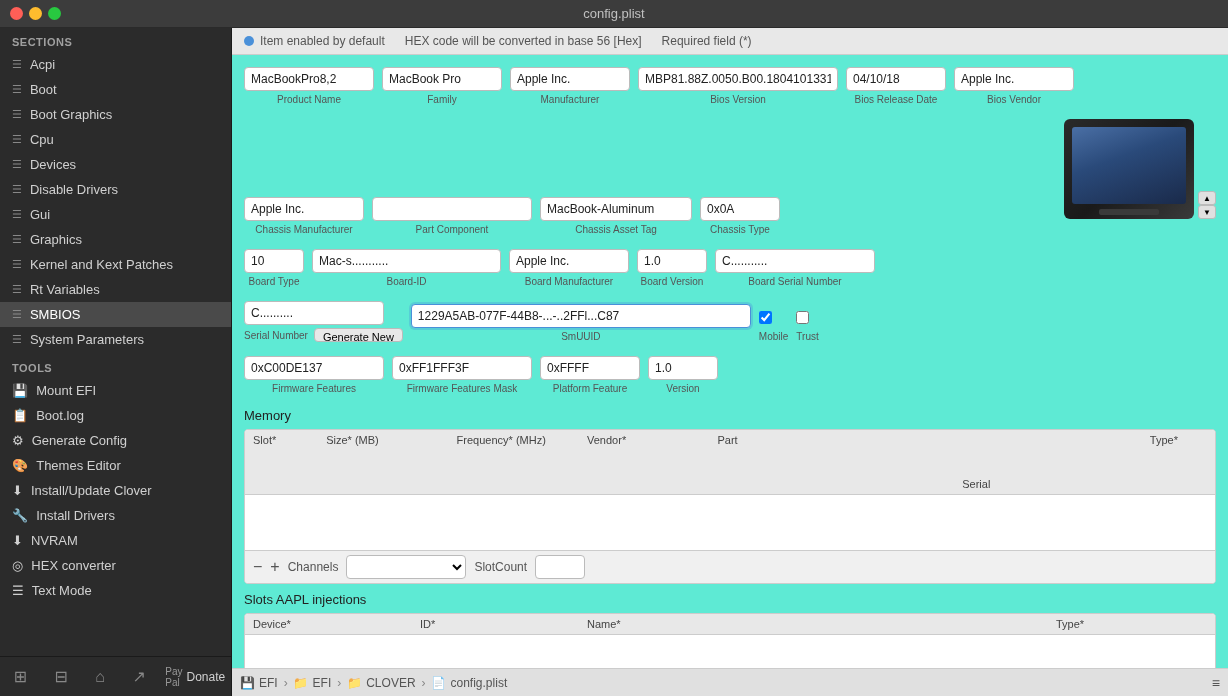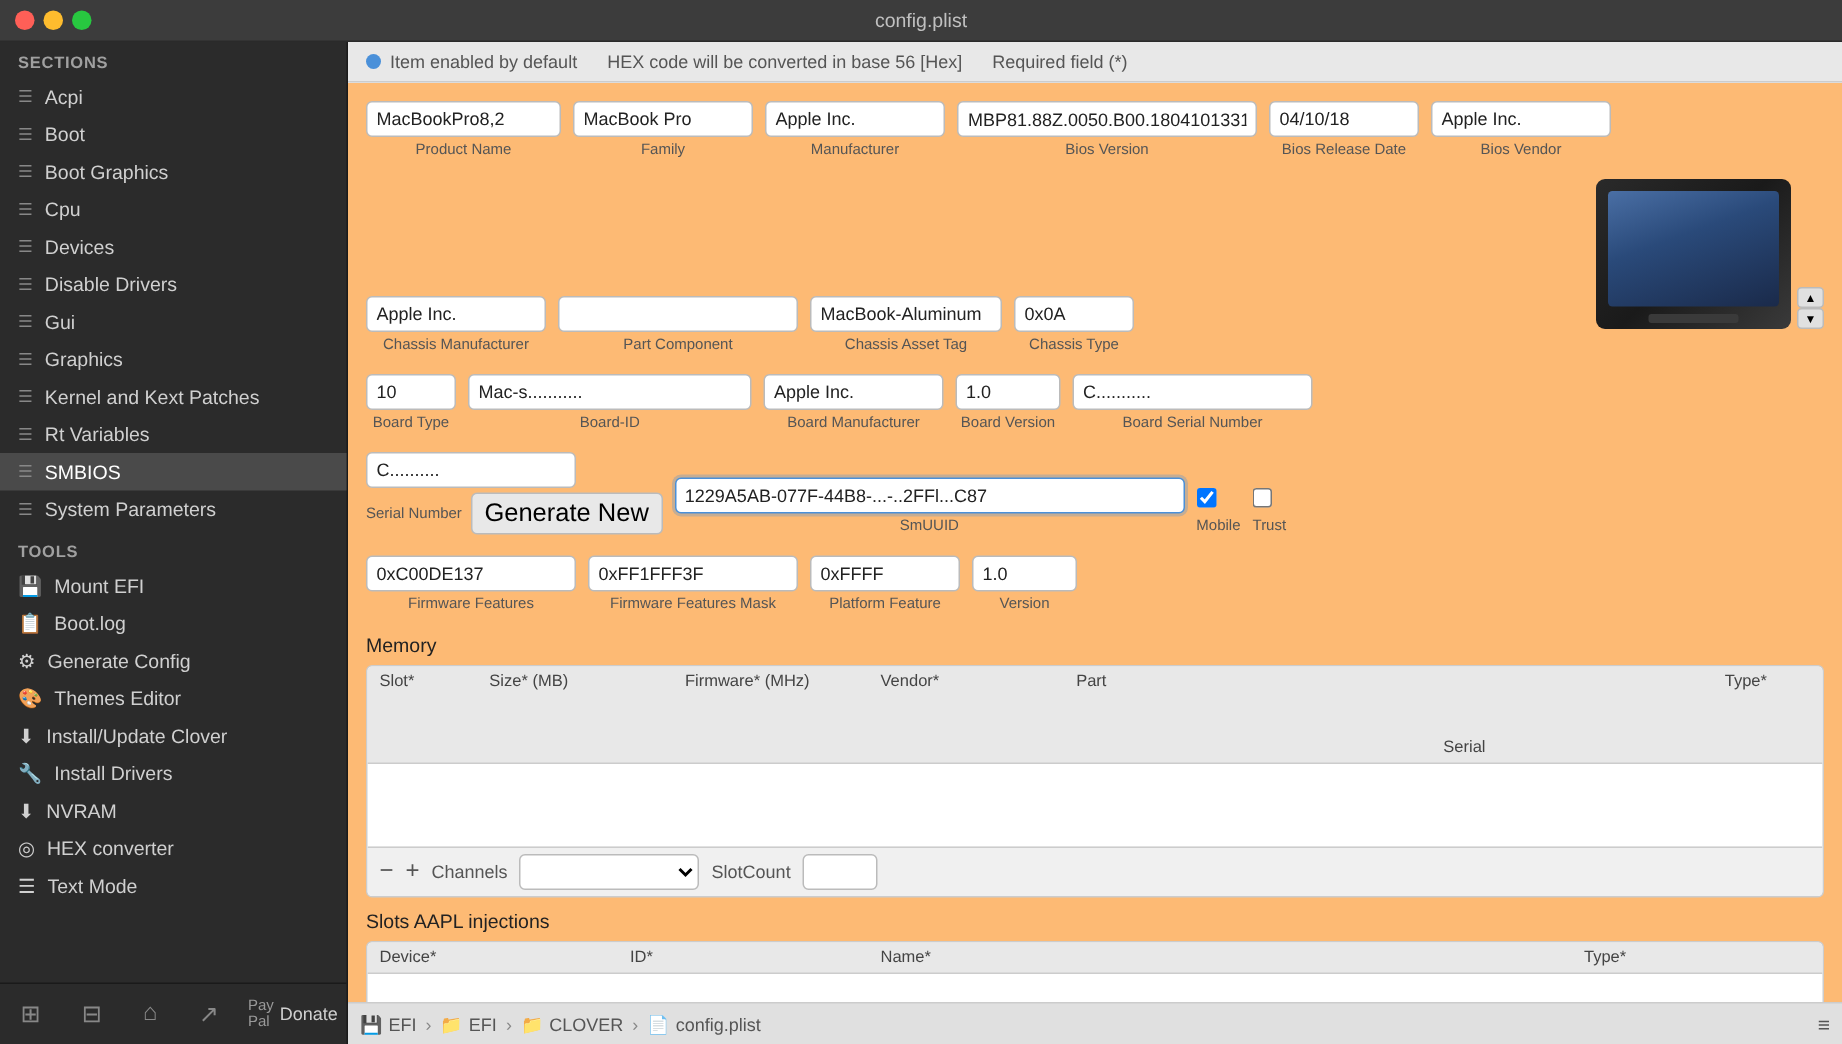--- a/index.html
+++ b/index.html
@@ -33,36 +33,36 @@
     .content { flex: 1; background: #f0f0f0; display: flex; flex-direction: column; overflow: hidden; }
 
     
     .top-bar { background: #e8e8e8; padding: 6px 12px; display: flex; align-items: center; gap: 20px; border-bottom: 1px solid #ccc; font-size: 12px; }
     .item-enabled { display: flex; align-items: center; gap: 6px; color: #555; }
     .blue-dot { width: 10px; height: 10px; background: #4a90d9; border-radius: 50%; }
     .hex-note { color: #555; }
     .required-note { color: #555; font-weight: 500; }
 
     
-    .smbios-content { flex: 1; overflow-y: auto; padding: 12px; background: #fdba74; }
+    .smbios-content { flex: 1; overflow-y: auto; padding: 12px; background: #5eead4; }
 
     
     .form-row { display: flex; gap: 8px; margin-bottom: 14px; align-items: flex-end; }
     .field-group { display: flex; flex-direction: column; gap: 3px; }
     .field-label { font-size: 10px; color: #555; text-align: center; }
     .field-input { border: 1px solid #bbb; border-radius: 4px; padding: 3px 6px; font-size: 12px; background: white; color: #222; height: 24px; }
     .field-input.highlighted { border-color: #4a90d9; box-shadow: 0 0 0 2px rgba(74,144,217,0.3); }
     .field-input.product-name { width: 130px; }
     .field-input.family { width: 120px; }
     .field-input.manufacturer { width: 120px; }
     .field-input.bios-version { width: 200px; }
     .field-input.bios-date { width: 100px; }
     .field-input.bios-vendor { width: 120px; }
 
-    .generate-btn { border: 1px solid #bbb; border-radius: 4px; padding: 2px 8px; font-size: 17px; background: #e8e8e8; cursor: pointer; height: 28px; white-space: nowrap; }
+    .generate-btn { border: 1px solid #bbb; border-radius: 4px; padding: 2px 8px; font-size: 11px; background: #e8e8e8; cursor: pointer; height: 14px; white-space: nowrap; }
 
     .checkbox-group { display: flex; align-items: center; gap: 4px; margin-bottom: 4px; }
 
     
     .macbook-img { width: 130px; height: 100px; background: linear-gradient(135deg, #2a2a2a 0%, #1a1a1a 50%, #3a3a3a 100%); border-radius: 6px; display: flex; align-items: center; justify-content: center; position: relative; overflow: hidden; }
     .macbook-img::before { content: ''; position: absolute; top: 8px; left: 8px; right: 8px; bottom: 15px; background: linear-gradient(160deg, #4a6fa5 0%, #2a4a7a 40%, #1a2a4a 100%); border-radius: 3px; }
     .macbook-img::after { content: ''; position: absolute; bottom: 4px; left: 50%; transform: translateX(-50%); width: 60px; height: 6px; background: #3a3a3a; border-radius: 2px; }
     .scroll-arrow { display: flex; flex-direction: column; align-items: center; }
     .scroll-btn { width: 18px; height: 14px; background: #e0e0e0; border: 1px solid #bbb; border-radius: 3px; display: flex; align-items: center; justify-content: center; font-size: 8px; cursor: pointer; }
 
@@ -247,21 +247,21 @@
       <div class="form-row">
         <div class="field-group">
           <input class="field-input" style="width: 120px;" type="text" value="Apple Inc.">
           <span class="field-label">Chassis Manufacturer</span>
         </div>
         <div class="field-group">
           <input class="field-input" style="width: 160px;" type="text">
           <span class="field-label">Part Component</span>
         </div>
         <div class="field-group">
-          <input class="field-input" style="width: 128px;" type="text" value="MacBook-Aluminum">
+          <input class="field-input" style="width: 152px;" type="text" value="MacBook-Aluminum">
           <span class="field-label">Chassis  Asset Tag</span>
         </div>
         <div class="field-group">
           <input class="field-input" style="width: 80px;" type="text" value="0x0A">
           <span class="field-label">Chassis Type</span>
         </div>
         <div style="flex:1; display:flex; align-items:flex-end; justify-content:flex-end; padding-bottom:16px;">
           <div class="macbook-img"></div>
           <div class="scroll-arrow" style="margin-left:4px;">
             <div class="scroll-btn">▲</div>
@@ -337,21 +337,21 @@
           <span class="field-label">Version</span>
         </div>
       </div>
 
       <div>
         <div class="section-title">Memory</div>
         <div class="data-table">
           <div class="table-header">
             <div class="table-header-cell" style="flex:0.5;">Slot*</div>
             <div class="table-header-cell">Size* (MB)</div>
-            <div class="table-header-cell">Firmware* (MHz)</div>
+            <div class="table-header-cell">Frequency* (MHz)</div>
             <div class="table-header-cell">Vendor*</div>
             <div class="table-header-cell" style="flex:2;">Part</div>
             <div class="table-header-cell" style="flex:1.5;margin-top:44px;">Serial</div>
             <div class="table-header-cell" style="flex:0.5;">Type*</div>
           </div>
           <div class="table-body" style="min-height:55px;"></div>
           <div class="table-footer">
             <button class="table-footer-btn">−</button>
             <button class="table-footer-btn">+</button>
             <span style="font-size:12px;color:#555;">Channels</span>

